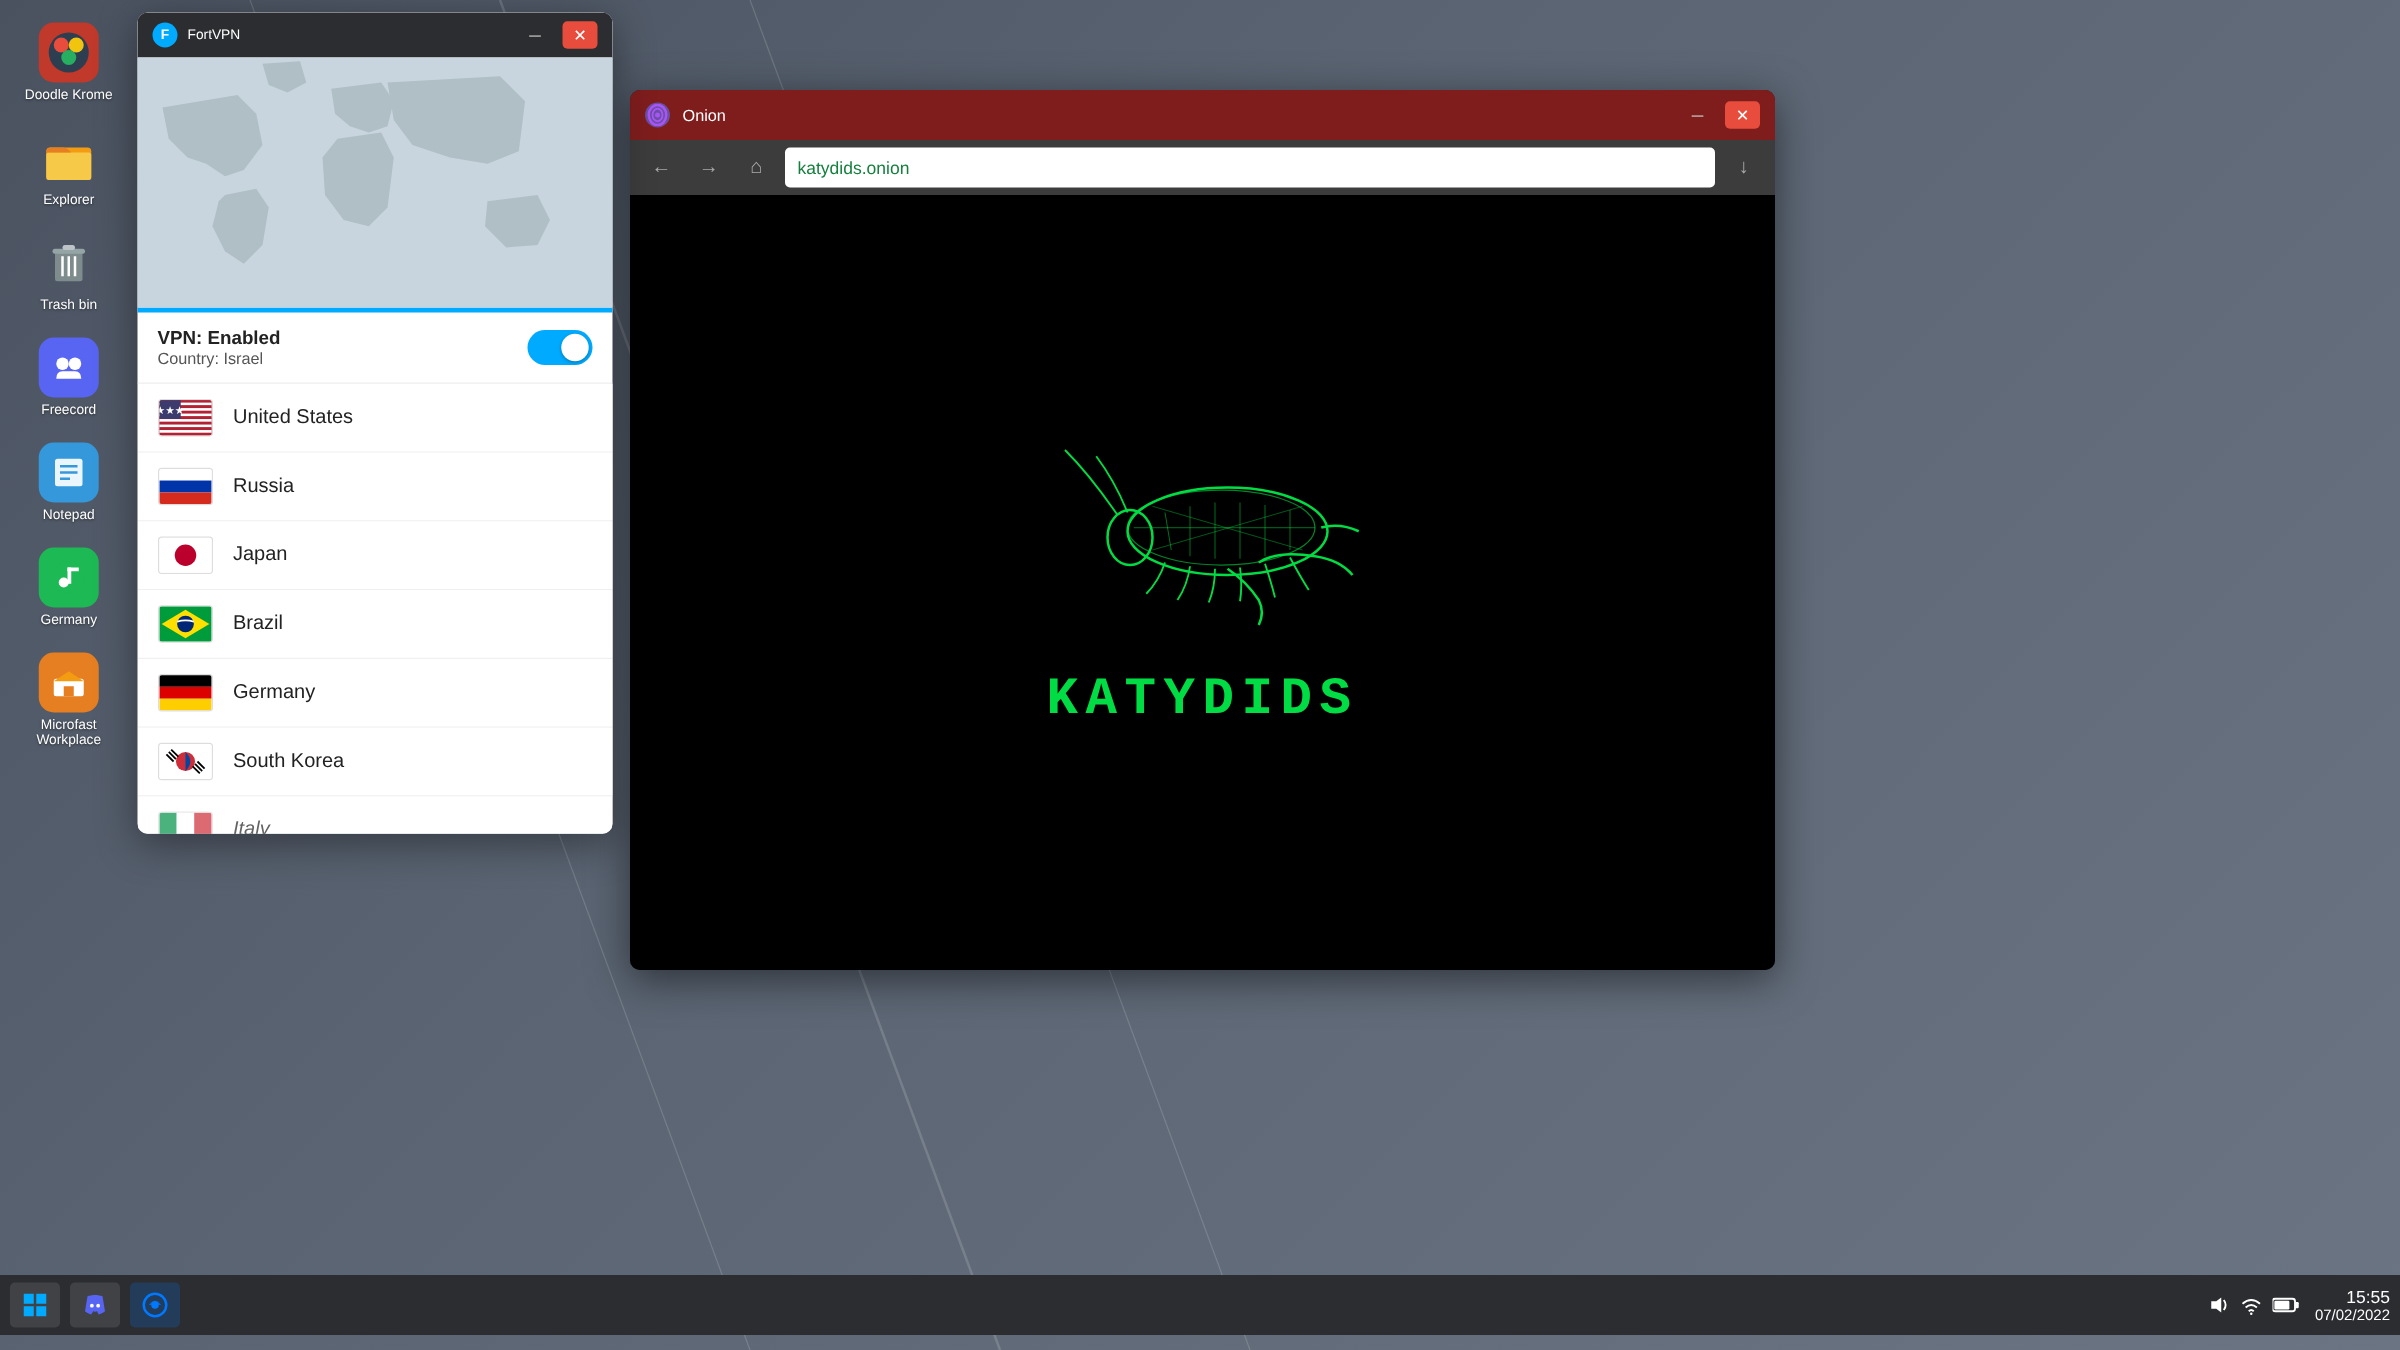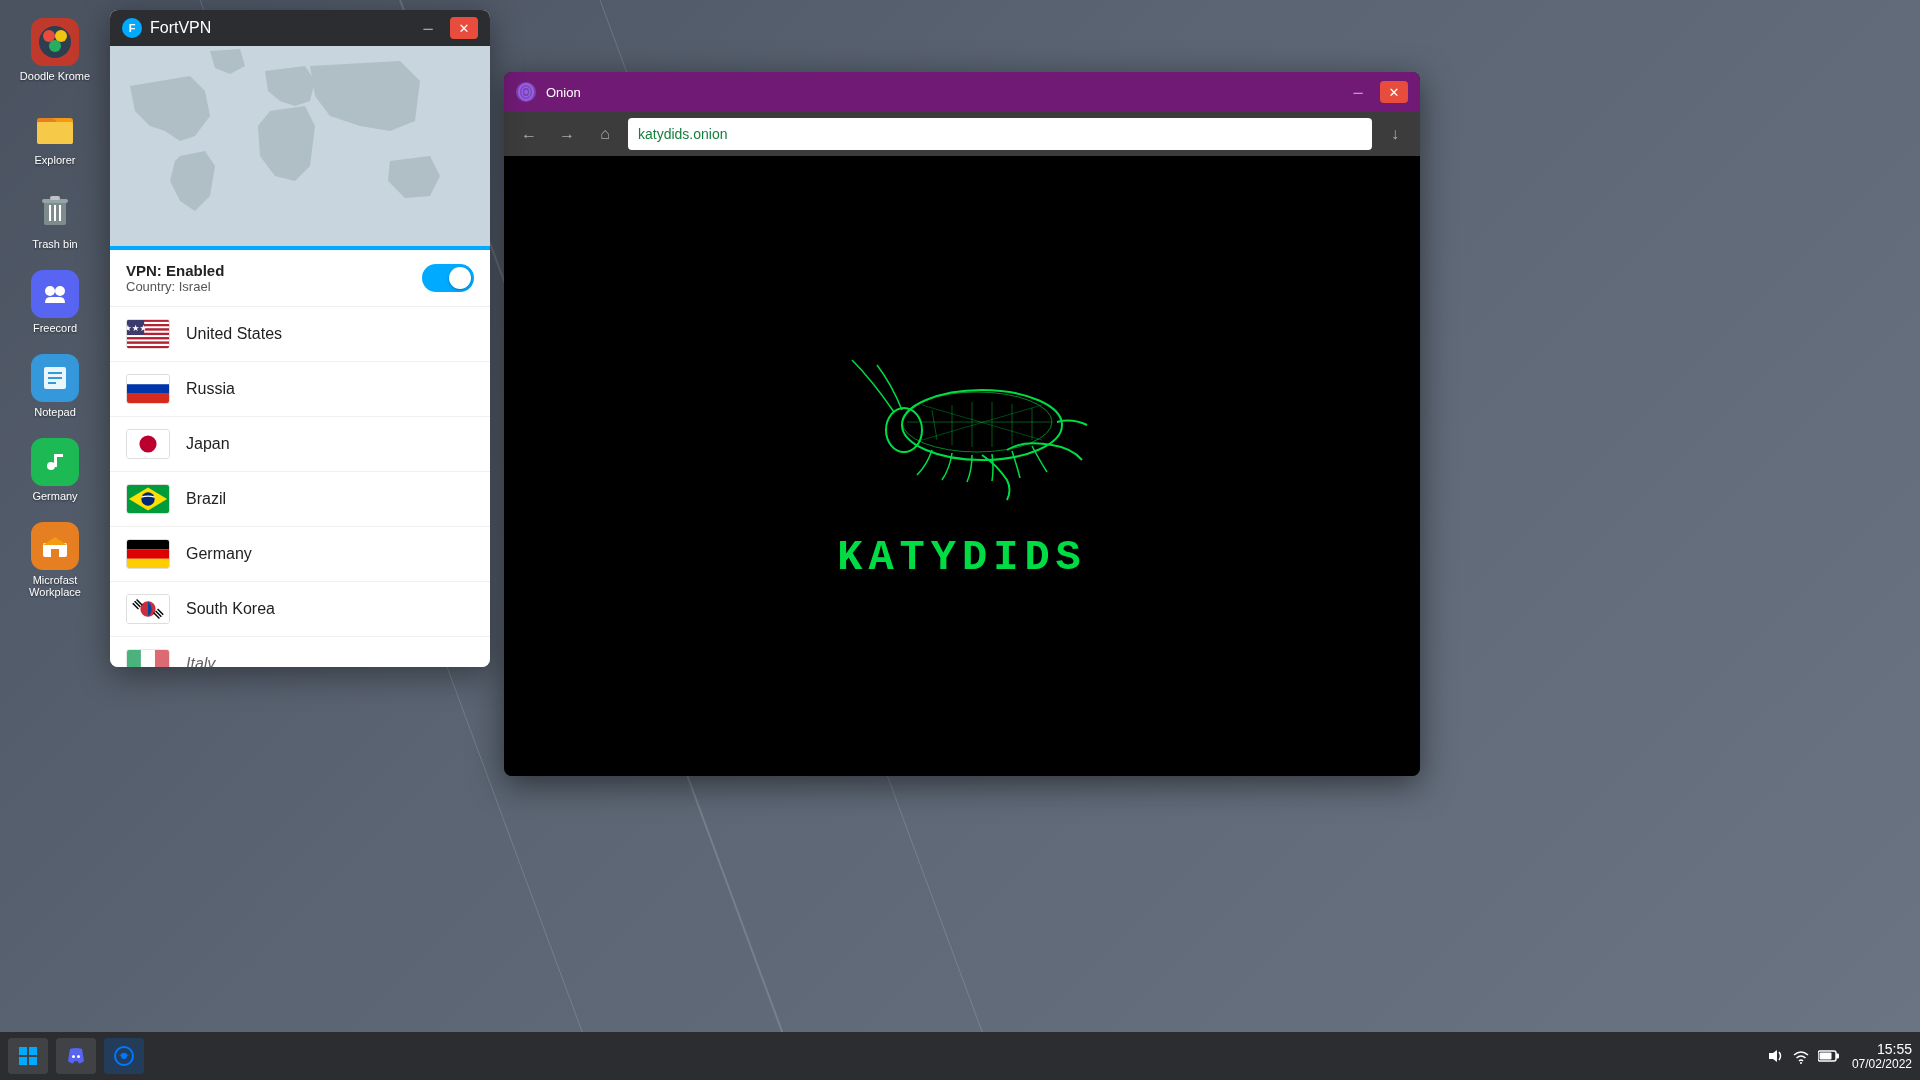--- a/index.html
+++ b/index.html
@@ -16,21 +16,21 @@
     .desktop {
       width: 100%;
       height: 100%;
       background: linear-gradient(135deg, #4a5260 0%, #5a6472 40%, #6a7482 100%);
       position: relative;
     }
 
     
     .taskbar {
       position: absolute;
-      bottom: 0;
+      bottom: 12px;
       left: 0;
       right: 0;
       height: 48px;
       background: #2b2d30;
       display: flex;
       align-items: center;
       padding: 0 8px;
       z-index: 100;
     }
 
@@ -139,21 +139,21 @@
       background: #2b2d30;
       color: #fff;
       height: 36px;
       display: flex;
       align-items: center;
       padding: 0 12px;
       gap: 8px;
     }
 
     .window-title {
-      font-size: 16px;
+      font-size: 11px;
       font-weight: 500;
       flex: 1;
     }
 
     .window-controls {
       display: flex;
       gap: 8px;
       align-items: center;
     }
 
@@ -279,21 +279,21 @@
       left: 504px;
       width: 916px;
       background: #1e1e1e;
       border-radius: 8px;
       box-shadow: 0 8px 32px rgba(0,0,0,0.5);
       overflow: hidden;
       z-index: 55;
     }
 
     .onion-titlebar {
-      background: #701a75;
+      background: #7f1d1d;
       height: 40px;
       display: flex;
       align-items: center;
       padding: 0 12px;
       gap: 10px;
     }
 
     .onion-title {
       color: #fff;
       font-size: 13px;

